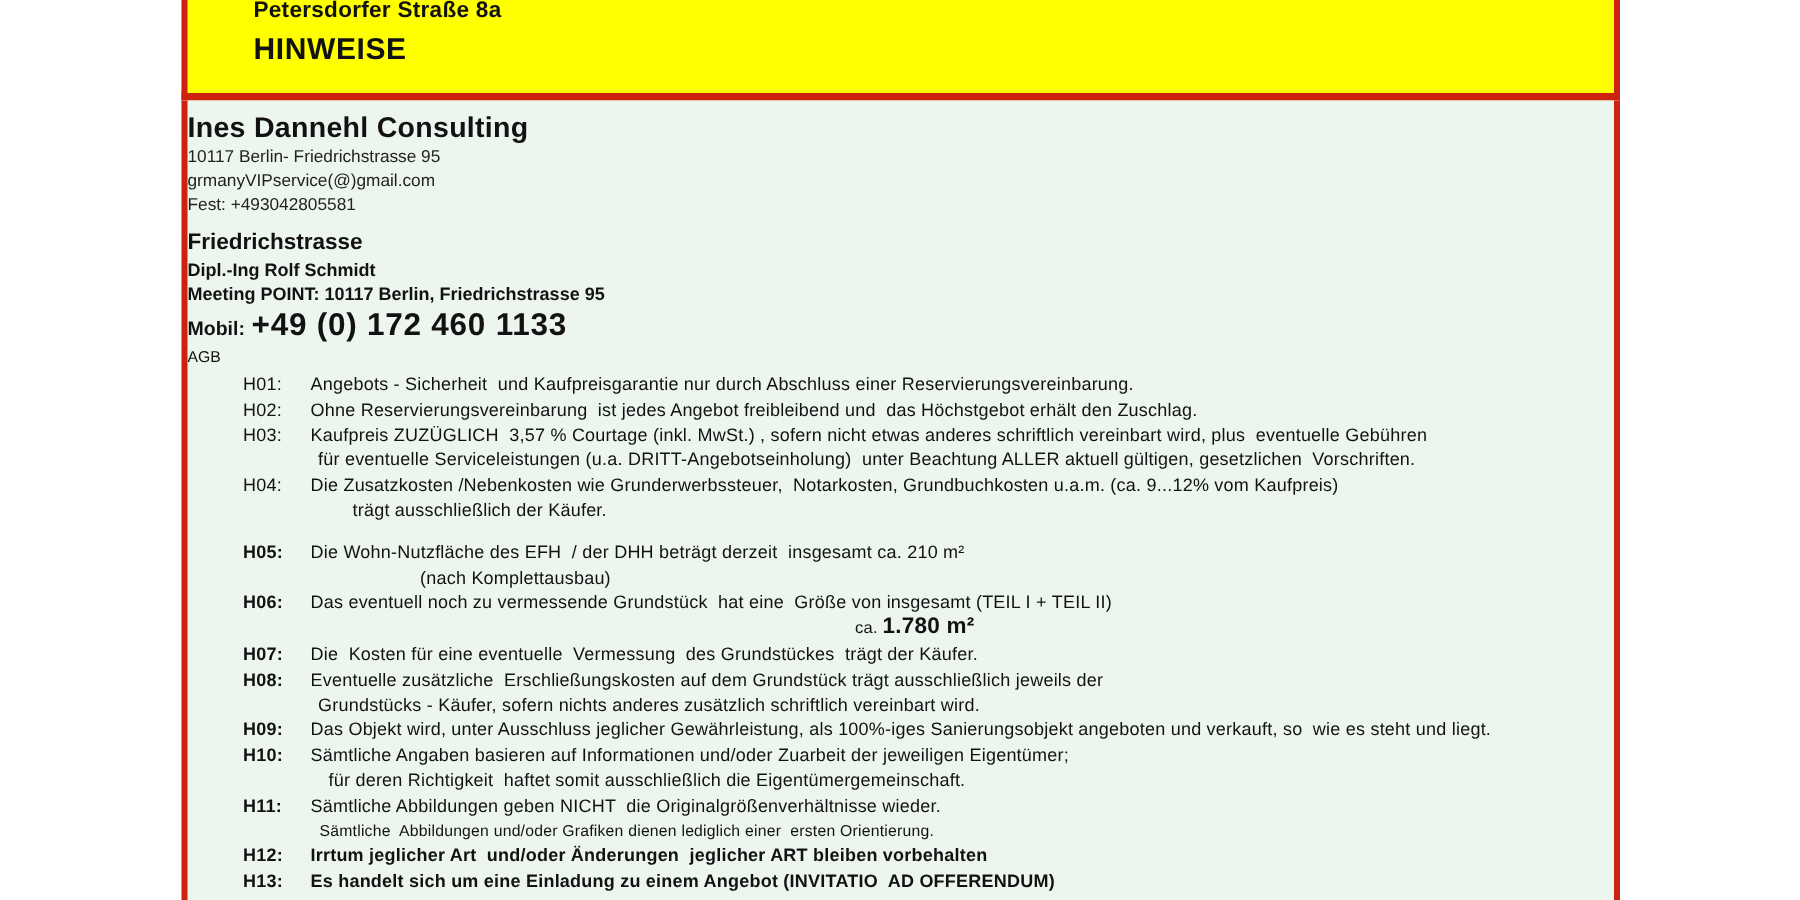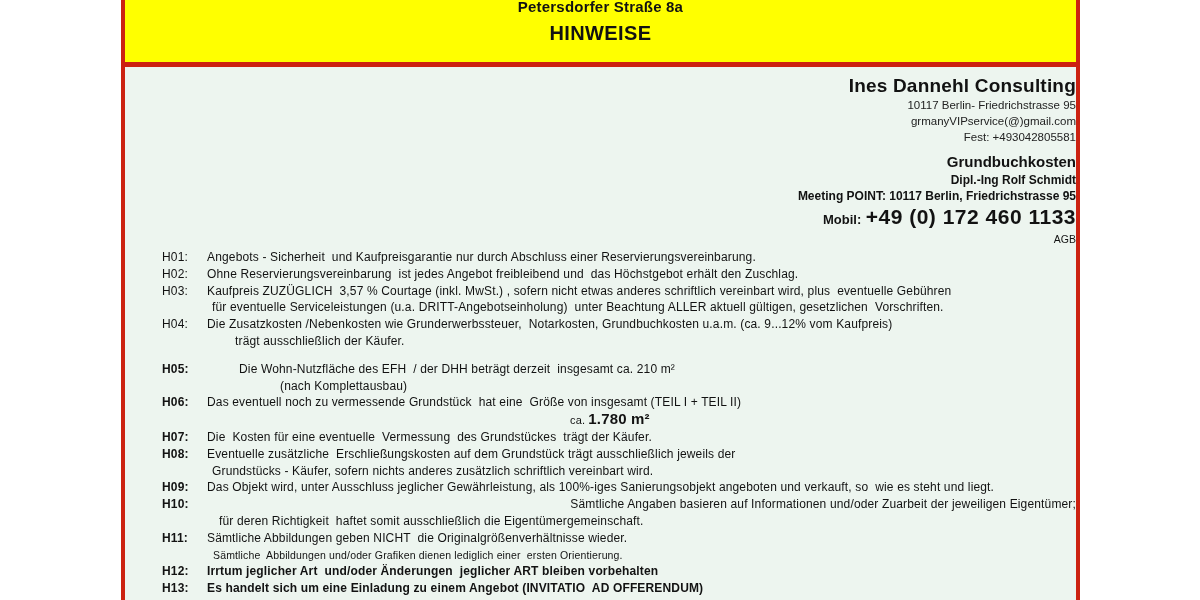--- a/index.html
+++ b/index.html
@@ -24,22 +24,23 @@
     height: 600px;
   }
   .yellow-banner {
     box-sizing: border-box;
     width: 959px;
     height: 67px;
     background: #ffff00;
     border-left: 4px solid #cc2211;
     border-right: 4px solid #cc2211;
     border-bottom: 5px solid #cc2211;
-    text-align: center;
+    text-align: left;
     overflow: hidden;
+    padding-left: 44px;
   }
   .banner-address {
     font-weight: bold;
     font-size: 15px;
     line-height: 17px;
     margin-top: -2px;
     letter-spacing: 0.2px;
   }
   .banner-title {
     font-weight: bold;
@@ -50,21 +51,21 @@
   }
   .content-box {
     box-sizing: border-box;
     width: 959px;
     height: 533px;
     background: #edf5ef;
     border-left: 4px solid #cc2211;
     border-right: 4px solid #cc2211;
     overflow: hidden;
   }
-  .header-block { text-align: right; padding-top: 7px; }
+  .header-block { text-align: left; padding-top: 7px; }
   .company-name { font-weight: bold; font-size: 19px; line-height: 23px; letter-spacing: 0.2px; }
   .company-sub  { font-size: 11.5px; line-height: 16px; color: #222; }
   .contact-heading { font-weight: bold; font-size: 15px; line-height: 21px; margin-top: 6px; }
   .contact-sub  { font-weight: bold; font-size: 12px; line-height: 16px; }
   .mobile-line  { line-height: 26px; }
   .mobile-label { font-weight: bold; font-size: 13px; }
   .mobile-number{ font-weight: bold; font-size: 21px; letter-spacing: 0.5px; }
   .terms-label  { font-size: 10.5px; line-height: 13px; }
 
   .hints-list { margin-top: 3px; }
@@ -88,21 +89,21 @@
       <div class="banner-address">Petersdorfer Straße 8a</div>
       <div class="banner-title">HINWEISE</div>
     </div>
 
     <div class="content-box">
       <div class="header-block">
         <div class="company-name">Ines Dannehl Consulting</div>
         <div class="company-sub">10117 Berlin-  Friedrichstrasse 95</div>
         <div class="company-sub">grmanyVIPservice(@)gmail.com</div>
         <div class="company-sub">Fest: +493042805581</div>
-        <div class="contact-heading">Grundbuchkosten</div>
+        <div class="contact-heading">Friedrichstrasse</div>
         <div class="contact-sub">Dipl.-Ing Rolf Schmidt</div>
         <div class="contact-sub">Meeting POINT: 10117 Berlin, Friedrichstrasse 95</div>
         <div class="mobile-line">
           <span class="mobile-label">Mobil:</span>
           <span class="mobile-number">+49 (0) 172 460 1133</span>
         </div>
         <div class="terms-label">AGB</div>
       </div>
 
       <div class="hints-list">
@@ -119,21 +120,21 @@
             <div class="hint-line" style="margin-left: 70px;">Kaufpreis ZUZÜGLICH  3,57 % Courtage (inkl. MwSt.) , sofern nicht etwas anderes schriftlich vereinbart wird, plus  eventuelle Gebühren</div>
             <div class="hint-line" style="margin-left: 75px;">für eventuelle Serviceleistungen (u.a. DRITT-Angebotseinholung)  unter Beachtung ALLER aktuell gültigen, gesetzlichen  Vorschriften.</div>
           </div>
           <div class="hint-item">
             <span class="hint-id">H04:</span>
             <div class="hint-line" style="margin-left: 70px;">Die Zusatzkosten /Nebenkosten wie Grunderwerbssteuer,  Notarkosten, Grundbuchkosten u.a.m. (ca. 9...12% vom Kaufpreis)</div>
             <div class="hint-line" style="margin-left: 98px;">trägt ausschließlich der Käufer.</div>
           </div>
           <div class="hint-item gap">
             <span class="hint-id bold">H05:</span>
-            <div class="hint-line" style="margin-left: 102px;">Die Wohn-Nutzfläche des EFH  / der DHH beträgt derzeit  insgesamt ca. 210 m²</div>
+            <div class="hint-line" style="margin-left: 70px;">Die Wohn-Nutzfläche des EFH  / der DHH beträgt derzeit  insgesamt ca. 210 m²</div>
             <div class="hint-line" style="margin-left: 143px;">(nach Komplettausbau)</div>
           </div>
           <div class="hint-item">
             <span class="hint-id bold">H06:</span>
             <div class="hint-line" style="margin-left: 70px;">Das eventuell noch zu vermessende Grundstück  hat eine  Größe von insgesamt (TEIL I + TEIL II)</div>
             <div class="hint-line" style="margin-left: 433px;"><span class="area-ca">ca. </span><span class="area-value">1.780 m²</span></div>
           </div>
           <div class="hint-item">
             <span class="hint-id bold">H07:</span>
             <div class="hint-line" style="margin-left: 70px;">Die  Kosten für eine eventuelle  Vermessung  des Grundstückes  trägt der Käufer.</div>
@@ -142,21 +143,21 @@
             <span class="hint-id bold">H08:</span>
             <div class="hint-line" style="margin-left: 70px;">Eventuelle zusätzliche  Erschließungskosten auf dem Grundstück trägt ausschließlich jeweils der</div>
             <div class="hint-line" style="margin-left: 75px;">Grundstücks - Käufer, sofern nichts anderes zusätzlich schriftlich vereinbart wird.</div>
           </div>
           <div class="hint-item">
             <span class="hint-id bold">H09:</span>
             <div class="hint-line" style="margin-left: 70px;">Das Objekt wird, unter Ausschluss jeglicher Gewährleistung, als 100%-iges Sanierungsobjekt angeboten und verkauft, so  wie es steht und liegt.</div>
           </div>
           <div class="hint-item">
             <span class="hint-id bold">H10:</span>
-            <div class="hint-line" style="margin-left: 54px; text-align: right;">Sämtliche Angaben basieren auf Informationen und/oder Zuarbeit der jeweiligen Eigentümer;</div>
+            <div class="hint-line" style="margin-left: 70px;">Sämtliche Angaben basieren auf Informationen und/oder Zuarbeit der jeweiligen Eigentümer;</div>
             <div class="hint-line" style="margin-left: 82px;">für deren Richtigkeit  haftet somit ausschließlich die Eigentümergemeinschaft.</div>
           </div>
           <div class="hint-item">
             <span class="hint-id bold">H11:</span>
             <div class="hint-line" style="margin-left: 70px;">Sämtliche Abbildungen geben NICHT  die Originalgrößenverhältnisse wieder.</div>
             <div class="hint-line small" style="margin-left: 76px;">Sämtliche  Abbildungen und/oder Grafiken dienen lediglich einer  ersten Orientierung.</div>
           </div>
           <div class="hint-item bold-text">
             <span class="hint-id bold">H12:</span>
             <div class="hint-line" style="margin-left: 70px;">Irrtum jeglicher Art  und/oder Änderungen  jeglicher ART bleiben vorbehalten</div>

